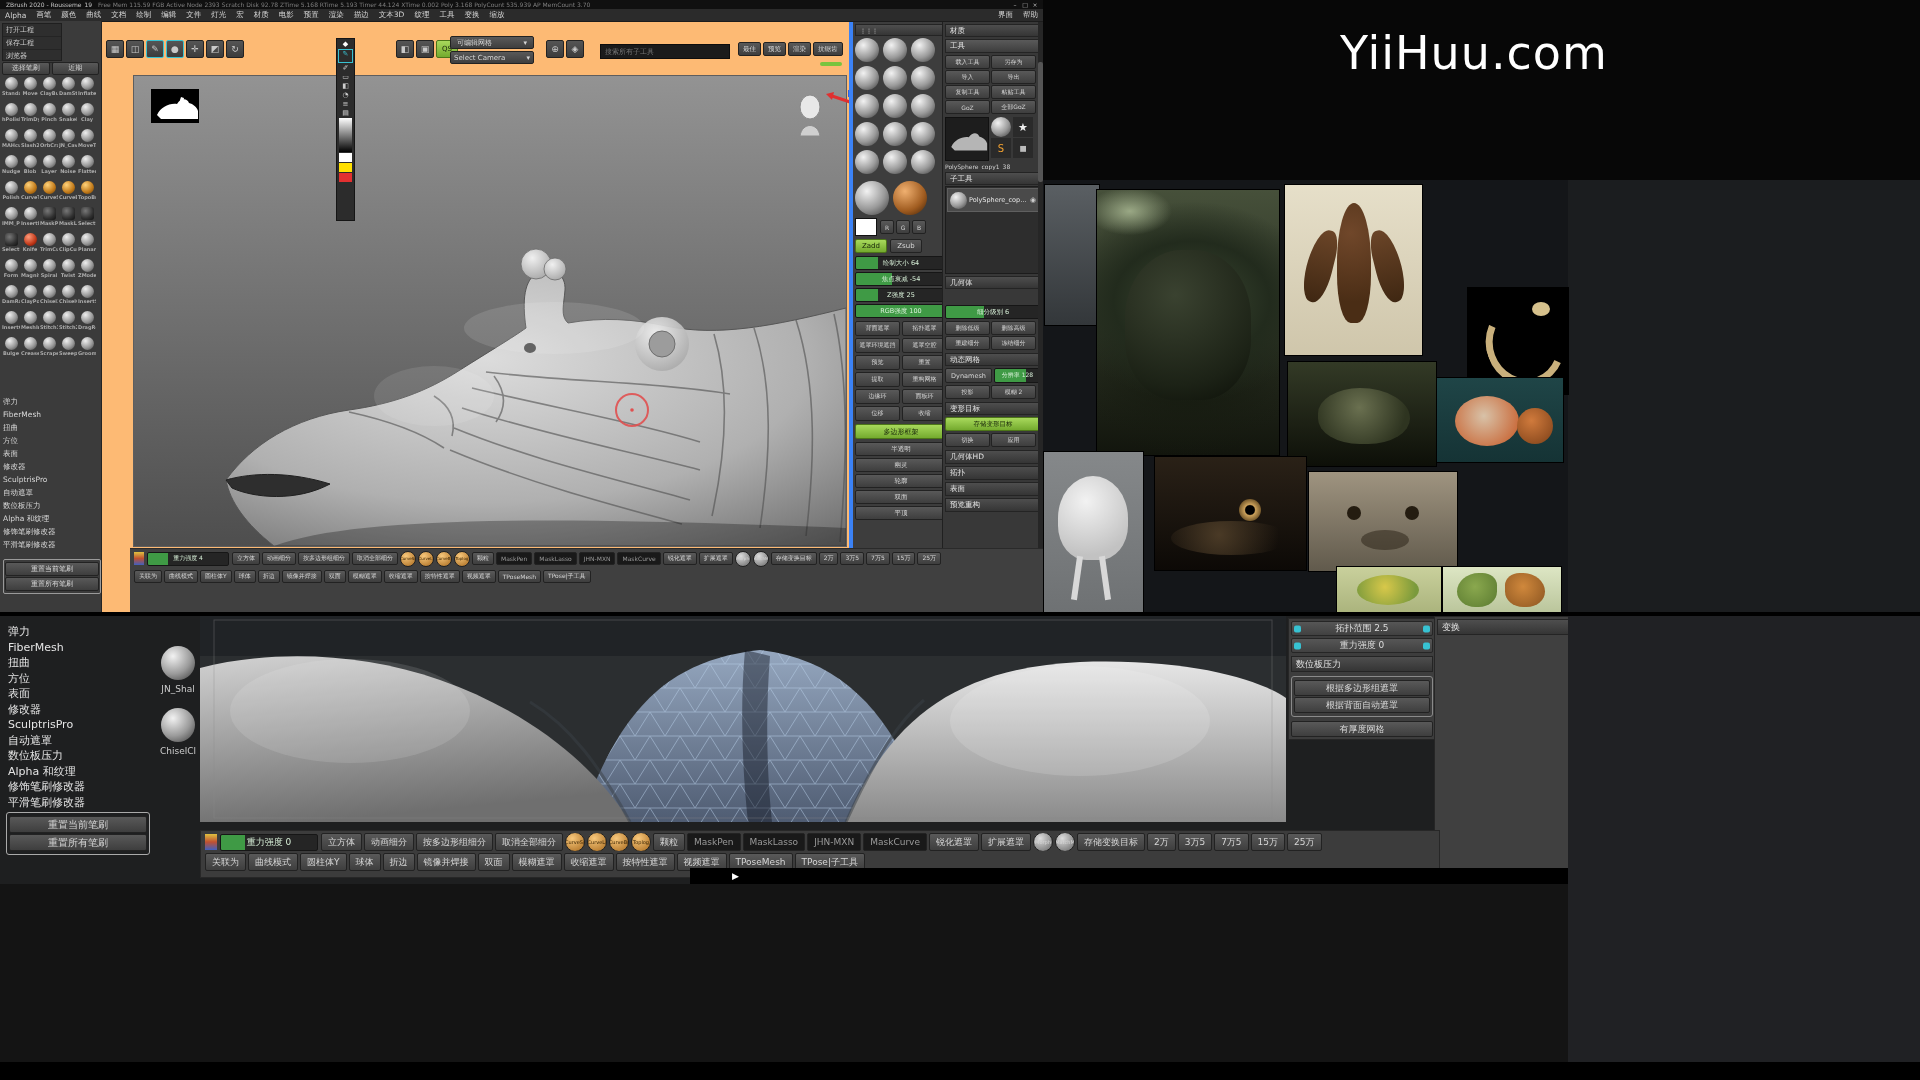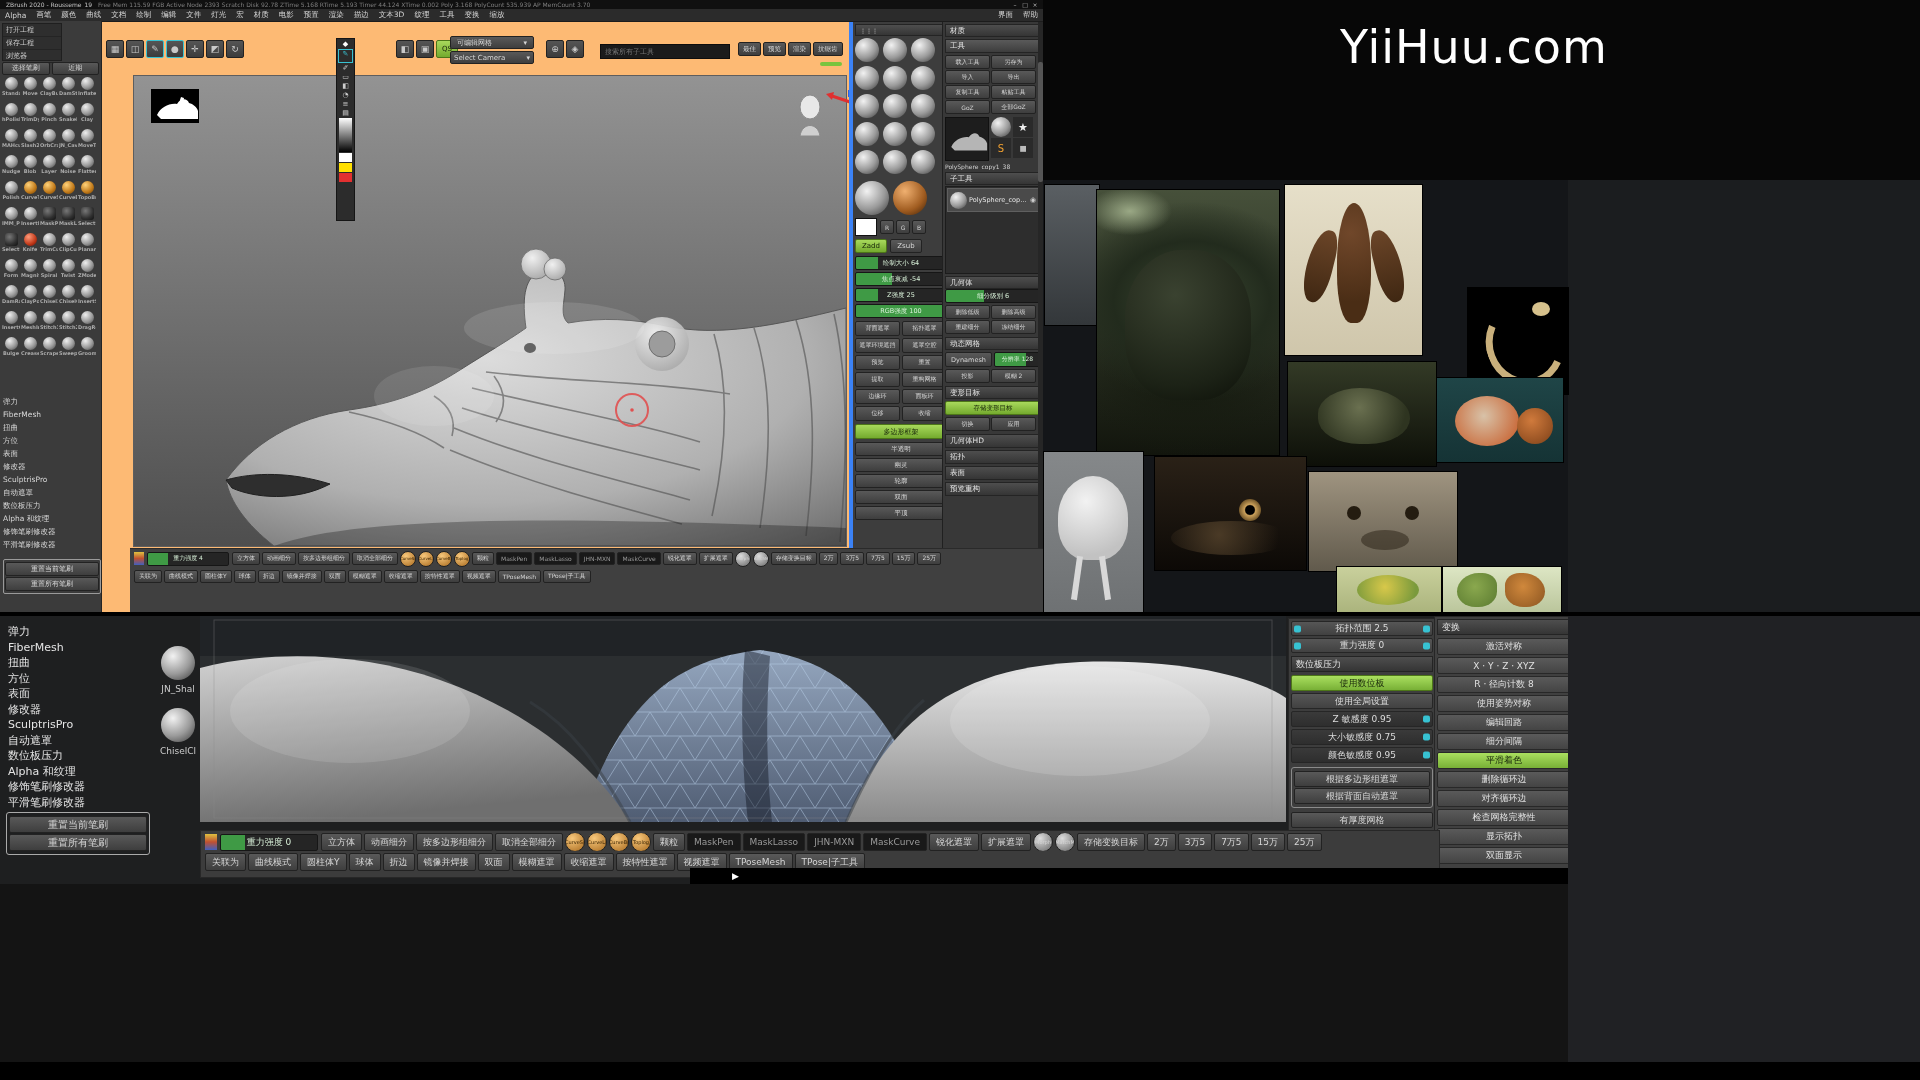--- a/index.html
+++ b/index.html
@@ -606,21 +606,21 @@
       <div class="t6 ell" style="color:#cfcfcf;margin:2px 0">PolySphere_copy1_38</div>
       <div class="hdr t75" style="height:11px">子工具</div>
       <div style="height:84px;background:#2d2d2d;border:1px solid #1c1c1c;margin-top:1px;padding:1px">
           <div class="flex" style="height:22px;background:#4a4a4a;border:1px solid #5f5f5f;gap:2px;padding:0 2px">
           <span class="sphere" style="width:17px;height:17px"></span>
           <span class="t65 ell" style="flex:1;color:#e6e6e6">PolySphere_copy1</span>
           <span class="t7">◉</span>
         </div>
         </div>
       <div class="hdr t75" style="height:11px;margin-top:2px">几何体</div>
-      <div class="sl t65 f40" style="height:12px;margin-top:0">细分级别 6</div>
+      <div class="sl t65 f40" style="height:12px;margin-top:16px">细分级别 6</div>
       <div style="display:grid;grid-template-columns:repeat(2,45px);gap:1px;margin-top:2px">
           <span class="btn t6" style="height:12px">删除低级</span>
           <span class="btn t6" style="height:12px">删除高级</span>
           <span class="btn t6" style="height:12px">重建细分</span>
           <span class="btn t6" style="height:12px">冻结细分</span>
         </div>
       <div class="hdr t75" style="height:11px;margin-top:3px">动态网格</div>
       <div class="flex" style="gap:2px;margin-top:2px">
         <span class="btn t65" style="flex:1;height:13px">Dynamesh</span>
         <span class="sl t6 f70" style="flex:1;height:13px">分辨率 128</span>
@@ -689,21 +689,21 @@
           <span class="btn sbtn">收缩遮罩</span>
           <span class="btn sbtn">按特性遮罩</span>
           <span class="btn sbtn">视频遮罩</span>
           <span class="btn sbtn">TPoseMesh</span>
           <span class="btn sbtn">TPose|子工具</span>
         </div>
     </div>
   </div>
 
   <div class="abs" style="left:1043px;top:0;width:877px;height:180px;background:#070707"></div>
-  <div class="abs" style="left:1340px;top:20px;font-size:46px;color:#ffffff;letter-spacing:1px">YiiHuu.com</div>
+  <div class="abs" style="left:1340px;top:26px;font-size:46px;color:#ffffff;letter-spacing:1px">YiiHuu.com</div>
   <div class="abs" style="left:1043px;top:180px;width:525px;height:434px;background:#141619"></div>
   <div class="abs" style="left:1568px;top:180px;width:352px;height:434px;background:#1b1d1f"></div>
 
   <div class="photo" style="left:1045px;top:185px;width:54px;height:140px;background:linear-gradient(#5a5f63,#33373a)"></div>
 
   <div class="photo" style="left:1097px;top:190px;width:182px;height:265px;
        background:radial-gradient(70px 40px at 18% 8%,#9aa885 0%,rgba(0,0,0,0) 60%),
                   radial-gradient(130px 100px at 52% 42%,#3d4a33 0%,#222b1d 60%,rgba(0,0,0,0) 100%),
                   radial-gradient(150px 110px at 50% 72%,#161b10 0%,rgba(0,0,0,0) 70%),
                   linear-gradient(#46503a,#12150d)">
@@ -835,50 +835,29 @@
         <rect x="14" y="4" width="1058" height="198" fill="none" stroke="#8a8a8a" opacity="0.35"></rect>
       </svg>
     </div>
 
     <div class="abs" style="left:1288px;top:2px;width:142px;padding:2px;background:#3d3d3d;border:1px solid #262626">
       <div>
           <div class="rrow dots t9">拓扑范围 2.5</div>
           <div class="rrow dots t9">重力强度 0</div>
         </div>
       <div class="hdr t9" style="height:14px;margin:3px 0">数位板压力</div>
-      <div>
-          <div class="rrow t9 green" style="height:14px">使用数位板</div>
-          <div class="rrow t9" style="height:14px">使用全局设置</div>
-          <div class="rrow t9 slider" style="height:14px">Z 敏感度 0.95</div>
-          <div class="rrow t9 slider" style="height:14px">大小敏感度 0.75</div>
-          <div class="rrow t9 slider" style="height:14px">颜色敏感度 0.95</div>
-        </div>
       <div style="border:1px solid #8a8a8a;border-radius:3px;padding:2px;margin-top:4px">
           <div class="btn t9" style="height:14px;margin:1px 0">根据多边形组遮罩</div>
           <div class="btn t9" style="height:14px;margin:1px 0">根据背面自动遮罩</div>
         </div>
       <div class="btn t9" style="height:14px;margin-top:4px">有厚度网格</div>
     </div>
 
     <div class="abs" style="left:1434px;top:0;width:134px;height:264px;background:#404040;border:1px solid #262626;padding:2px">
       <div class="hdr t9" style="height:14px;margin-bottom:3px">变换</div>
-      <div>
-          <div class="trow t9">激活对称</div>
-          <div class="trow t9">X · Y · Z · XYZ</div>
-          <div class="trow t9">R · 径向计数 8</div>
-          <div class="trow t9">使用姿势对称</div>
-          <div class="trow t9">编辑回路</div>
-          <div class="trow t9">细分间隔</div>
-          <div class="trow t9 green">平滑着色</div>
-          <div class="trow t9">删除循环边</div>
-          <div class="trow t9">对齐循环边</div>
-          <div class="trow t9">检查网格完整性</div>
-          <div class="trow t9">显示拓扑</div>
-          <div class="trow t9">双面显示</div>
-        </div>
     </div>
 
     <div class="abs" style="left:200px;top:214px;width:1230px;height:42px;background:#3c3c3c;border:1px solid #272727;padding:2px 4px">
       <div class="flex" style="gap:3px;height:18px;overflow:hidden">
         <span style="width:12px;height:16px;background:linear-gradient(#e0c040,#c05030,#4060c0)"></span>
         <span class="sl t9 f25" style="width:96px;height:15px">重力强度 0</span>
         <span class="flex" style="gap:2px;flex:1;overflow:hidden">
             <span class="btn bbtn">立方体</span>
             <span class="btn bbtn">动画细分</span>
             <span class="btn bbtn">按多边形组细分</span>

